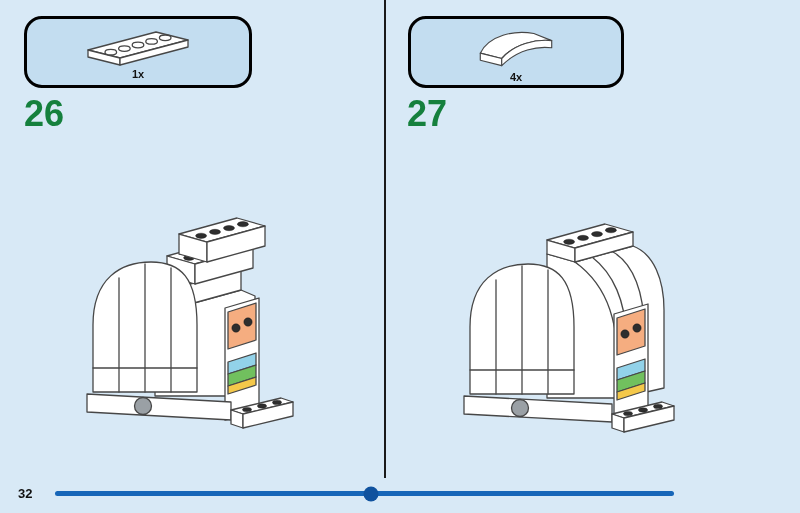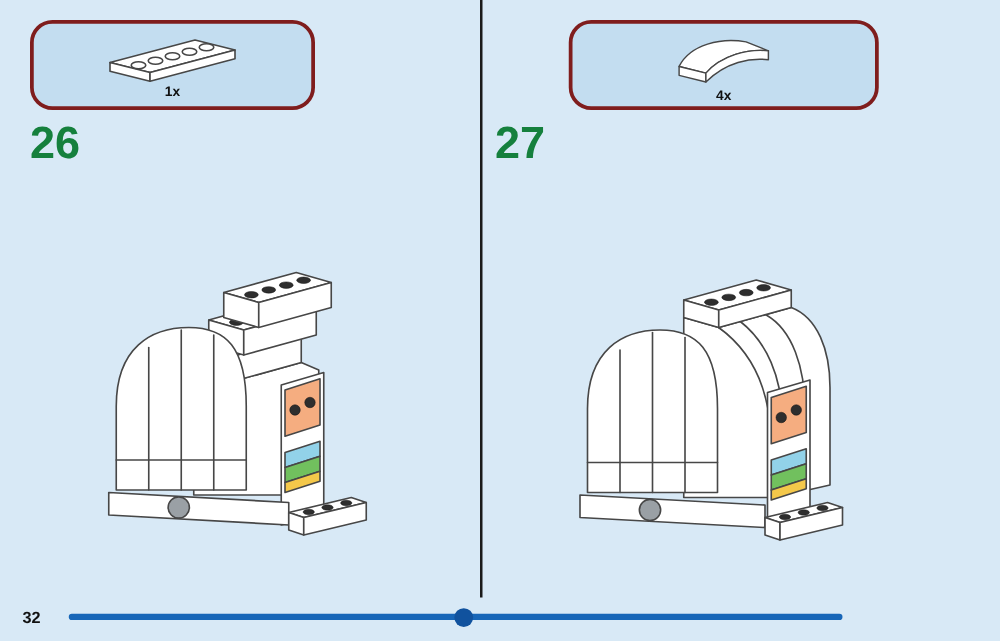--- a/index.html
+++ b/index.html
@@ -2,31 +2,31 @@
 <html><head>
 <meta charset="utf-8">
 <style>
   html,body{margin:0;padding:0;}
   .page{
     position:relative;width:800px;height:513px;overflow:hidden;
     background:#d8e9f6;font-family:"Liberation Sans",sans-serif;color:#111;
   }
   .callout{
     position:absolute;top:16px;height:72px;box-sizing:border-box;
-    background:#c3ddf0;border:3px solid #7f1d1d;border-radius:18px;
+    background:#c3ddf0;border:3px solid #000000;border-radius:18px;
     display:flex;flex-direction:column;align-items:center;justify-content:center;gap:1px;
   }
   .callout-left{left:24px;width:228px;}
-  .callout-right{left:408px;width:248px;margin-left:47px;}
+  .callout-right{left:408px;width:216px;}
   .qty{font-size:11px;font-weight:bold;color:#111;line-height:1;}
   .step-number{
     position:absolute;top:96px;font-size:36px;font-weight:bold;color:#15803d;line-height:1;
   }
   .sn-left{left:24px;}
-  .sn-right{left:396px;}
+  .sn-right{left:407px;}
   .divider{position:absolute;left:384px;top:0;width:2px;height:478px;background:#1a1a1a;}
   .model{position:absolute;}
   #model26{left:85px;top:200px;}
   #model27{left:462px;top:202px;}
   .footer{position:absolute;left:0;bottom:0;width:684px;height:34px;}
   .page-num{position:absolute;left:18px;top:7px;font-size:13px;font-weight:bold;}
   .track{
     position:absolute;left:55px;right:10px;top:12px;height:5px;
     background:#1766b8;border-radius:3px;
   }

